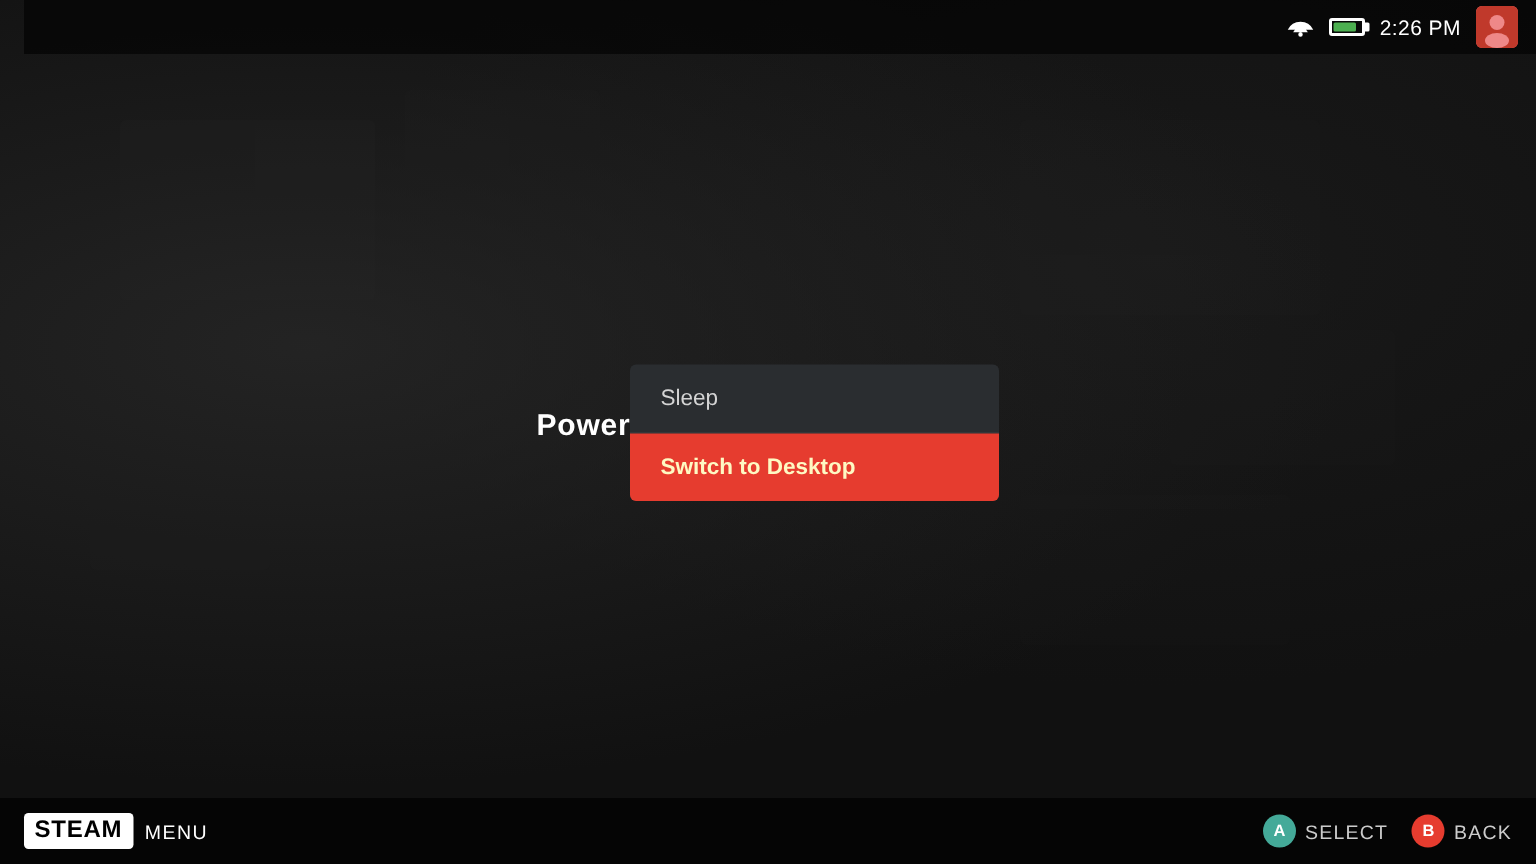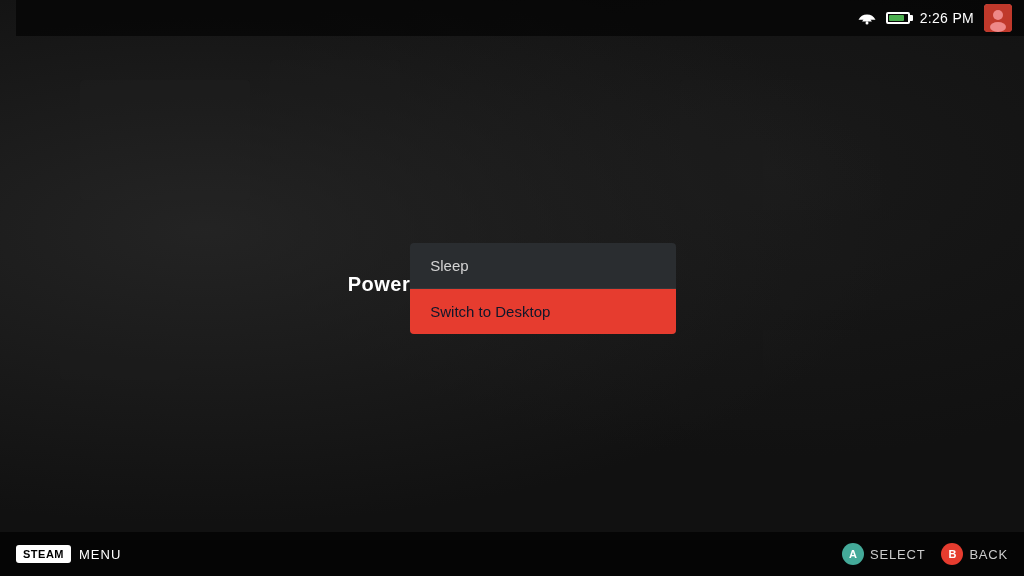--- a/index.html
+++ b/index.html
@@ -128,21 +128,21 @@
 
     .dialog-title {
       color: #ffffff;
       font-size: 20px;
       font-weight: 600;
       margin-bottom: 8px;
       letter-spacing: 0.5px;
     }
 
     .dialog-menu {
-      width: 266px;
+      width: 246px;
       background: #2a2d30;
       border-radius: 4px;
       overflow: hidden;
     }
 
     .menu-item {
       display: flex;
       align-items: center;
       padding: 14px 20px;
       color: #d4d4d4;
@@ -151,22 +151,22 @@
       transition: background 0.1s;
       border-bottom: 1px solid rgba(255,255,255,0.05);
     }
 
     .menu-item:last-child {
       border-bottom: none;
     }
 
     .menu-item.active {
       background: #e63c2f;
-      color: #0f172a;
-      font-weight: 400;
+      color: #fef9c3;
+      font-weight: 700;
     }
 
     
     .bottom-bar {
       position: absolute;
       bottom: 0;
       left: 0;
       right: 0;
       height: 44px;
       display: flex;
@@ -179,21 +179,21 @@
 
     .steam-button {
       display: flex;
       align-items: center;
       gap: 8px;
     }
 
     .steam-badge {
       background: #fff;
       color: #000;
-      font-size: 11px;
+      font-size: 16px;
       font-weight: 700;
       padding: 3px 7px;
       border-radius: 3px;
       letter-spacing: 0.5px;
     }
 
     .menu-label {
       color: #fff;
       font-size: 13px;
       font-weight: 400;

